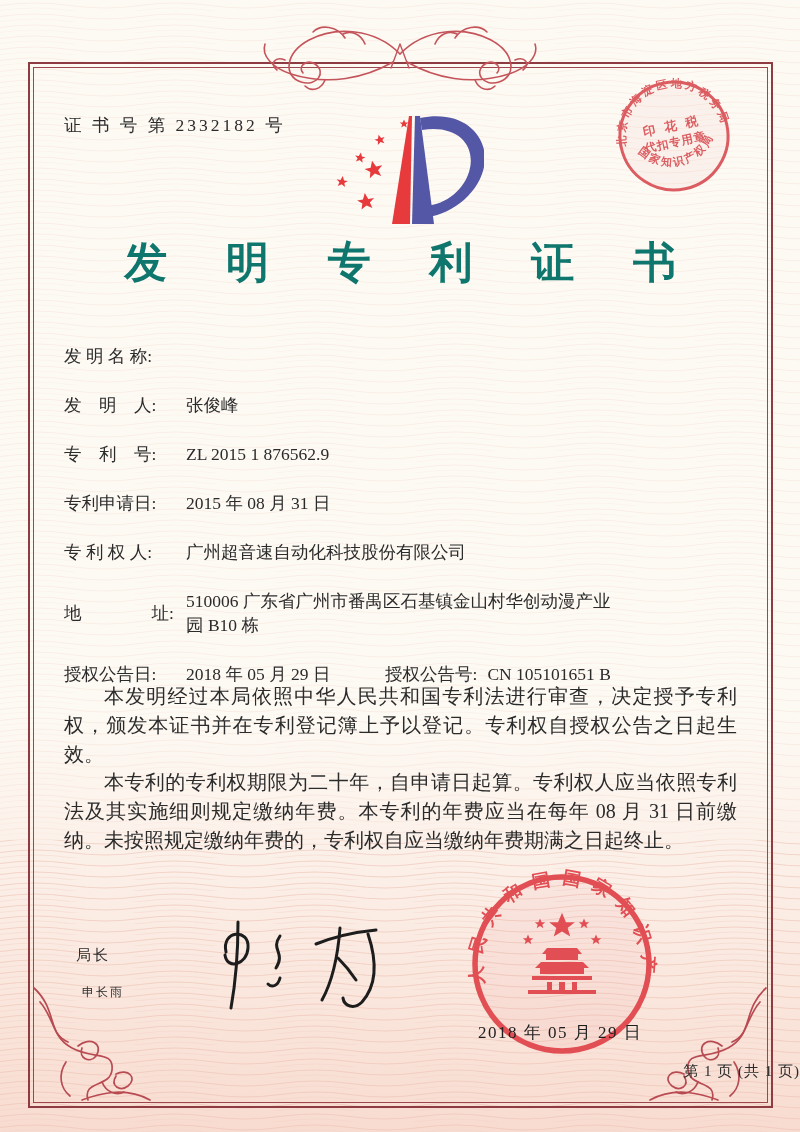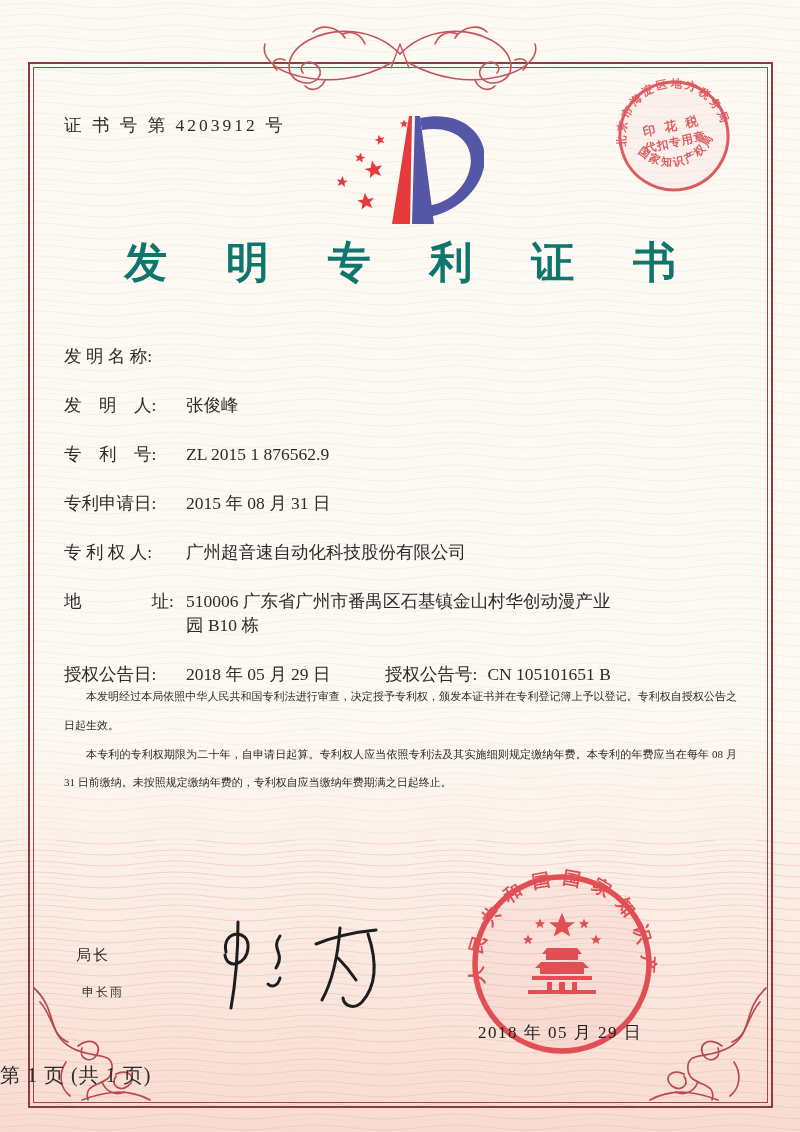--- a/index.html
+++ b/index.html
@@ -21,39 +21,39 @@
 
   .cert-no { left:64px; top:113px; font-size:17.5px; letter-spacing:3px; z-index:3; }
 
   #cnipa-logo { left:316px; top:106px; width:168px; height:126px; z-index:3; }
 
   #tax-stamp { left:610px; top:72px; width:128px; height:128px; z-index:3; transform:rotate(-12deg); opacity:.92; }
 
   .doc-title { left:0; right:0; top:234px; text-align:center; font-size:43px; font-weight:bold; letter-spacing:24px; text-indent:24px; color:#0f766e; z-index:3; }
 
   .fields { left:64px; top:344px; width:640px; z-index:3; font-size:17.5px; }
-  .field-row { display:flex; align-items:flex-start; line-height:24px; margin-bottom:25px; }
+  .field-row { display:flex; align-items:center; line-height:24px; margin-bottom:25px; }
   .field-row .label { white-space:pre; flex:0 0 122px; }
   .field-row .value { flex:1; }
   .field-row .value.narrow { max-width:440px; }
   .grant-row { position:relative; }
   .grant-second { position:absolute; left:321px; top:0; display:flex;font-family:Liberation Serif, serif; }
   .grant-second .label { flex:0 0 auto; margin-right:10px; white-space:pre; }
 
-  .body-text { left:64px; top:682px; width:673px; z-index:3; font-size:11px; line-height:28.8px; text-align:justify; }
+  .body-text { left:64px; top:682px; width:673px; z-index:3; font-size:20px; line-height:28.8px; text-align:justify; }
   .body-text p { text-indent:2em; }
 
   .sig-title { left:76px; top:946px; font-size:15px; letter-spacing:2px; z-index:4; }
   .sig-name  { left:82px; top:984px; font-size:12px; letter-spacing:2px; z-index:4; }
   #signature-strokes { left:196px; top:916px; width:210px; height:104px; z-index:4; }
 
   #official-seal { left:466px; top:868px; width:192px; height:192px; z-index:3; opacity:.95; }
   .seal-date { left:478px; top:1021px; font-size:17px; letter-spacing:1.5px; color:#1e1e1e; z-index:4; }
 
-  .footer-page { left:0; right:0; top:1062px; text-align:left; font-size:20px; letter-spacing:1px; z-index:3; }
+  .footer-page { left:0; right:0; top:1062px; text-align:right; font-size:15px; letter-spacing:1px; z-index:3; }
 </style>
 </head>
 <body>
 
 <svg id="bg-waves" width="800" height="1132" aria-hidden="true">
   <defs>
     <pattern id="wavebg" width="140" height="11" patternUnits="userSpaceOnUse">
       <path d="M0,5.5 Q35,0.5 70,5.5 T140,5.5" fill="none" stroke="#eec2b5" stroke-width="1"></path>
       <path d="M0,10.5 Q35,5.5 70,10.5 T140,10.5" fill="none" stroke="#f3d4ca" stroke-width="0.8"></path>
     </pattern>
@@ -110,21 +110,21 @@
     <path d="M152,6 C128,28 140,52 114,66 C92,78 72,68 74,88 C76,106 104,98 98,118"></path>
     <path d="M146,20 C132,36 134,54 118,60"></path>
     <path d="M108,64 C96,54 82,62 90,74 C96,82 108,76 104,66"></path>
     <path d="M70,92 C58,86 48,96 58,104 C66,110 76,104 70,94"></path>
     <path d="M36,118 C62,104 88,112 104,118"></path>
     <path d="M120,80 C128,92 126,106 116,114"></path>
     <path d="M84,100 C80,110 70,114 62,110"></path>
   </g>
 </svg>
 
-<div class="abs cert-no">证 书 号 第 4203912 号</div>
+<div class="abs cert-no">证 书 号 第 2332182 号</div>
 
 <svg id="cnipa-logo" class="abs" viewBox="0 0 168 126" aria-hidden="true">
   <defs>
     <path id="star" d="M0,-10 L2.94,-3.09 L9.51,-3.09 L4.19,1.18 L6.12,7.64 L0,3.82 L-6.12,7.64 L-4.19,1.18 L-9.51,-3.09 L-2.94,-3.09 Z"></path>
   </defs>
 
   <path d="M104,12 C152,2 178,36 166,68 C156,96 124,114 98,112 L101,100 C124,102 146,88 153,66 C161,40 142,18 106,24 Z" fill="#5457a5"></path>
 
   <polygon points="99,10 96,118 118,118 104,10" fill="#5457a5"></polygon>
 

